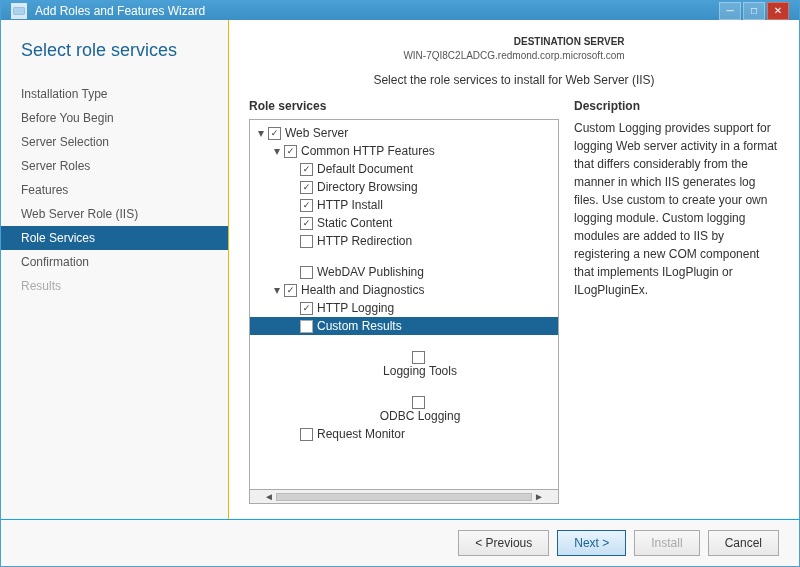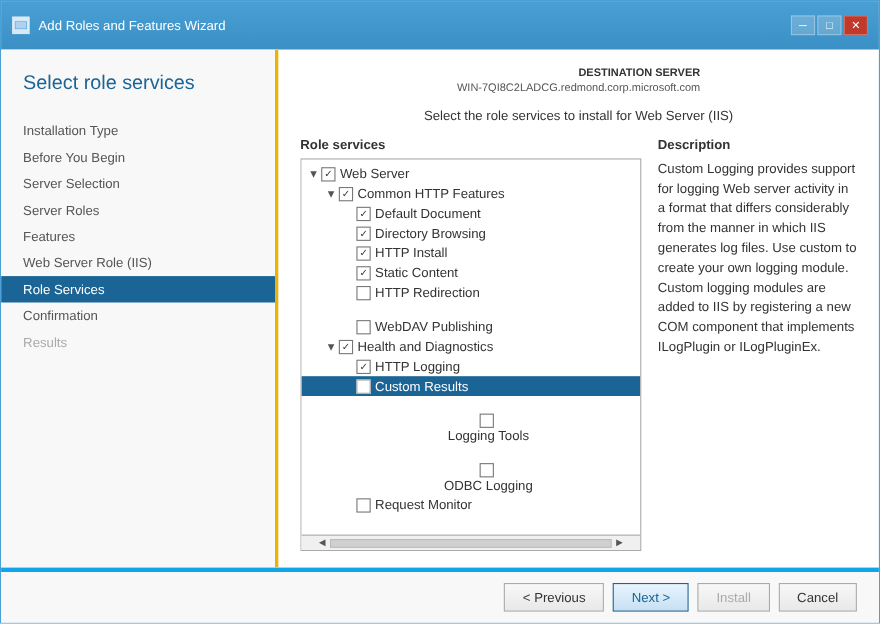--- a/index.html
+++ b/index.html
@@ -22,21 +22,21 @@
       display: flex;
       flex-direction: column;
     }
     .title-bar {
       background: linear-gradient(to bottom, #4a9fd4, #3a8fc4);
       color: white;
       padding: 6px 10px;
       display: flex;
       align-items: center;
       justify-content: space-between;
-      height: 44px;
+      height: 19px;
       flex-shrink: 0;
     }
     .title-bar-left {
       display: flex;
       align-items: center;
       gap: 8px;
     }
     .title-bar-icon {
       width: 16px;
       height: 16px;
@@ -63,23 +63,23 @@
       justify-content: center;
       cursor: pointer;
     }
     .title-bar-btn.close { background: #c0392b; }
     .content-area {
       display: flex;
       flex: 1;
       overflow: hidden;
     }
     .sidebar {
-      width: 252px;
+      width: 228px;
       background: #f8f8f8;
-      border-right: 3px solid #eab308;
+      border-right: 1px solid #eab308;
       padding: 0;
       flex-shrink: 0;
     }
     .sidebar-header {
       padding: 20px 20px 10px 20px;
       color: #1a6496;
       font-size: 18px;
       font-weight: 300;
       line-height: 1.2;
       border-bottom: none;
@@ -241,21 +241,21 @@
     .description-text {
       font-size: 12px;
       color: #333;
       line-height: 1.5;
     }
     .footer {
       display: flex;
       align-items: center;
       justify-content: flex-end;
       padding: 10px 20px;
-      border-top: 4px solid #0ea5e9;
+      border-top: 1px solid #0ea5e9;
       background: #f8f8f8;
       gap: 8px;
       flex-shrink: 0;
     }
     .btn {
       padding: 5px 16px;
       font-size: 12px;
       border: 1px solid #aaa;
       background: linear-gradient(to bottom, #f8f8f8, #e8e8e8);
       cursor: pointer;

